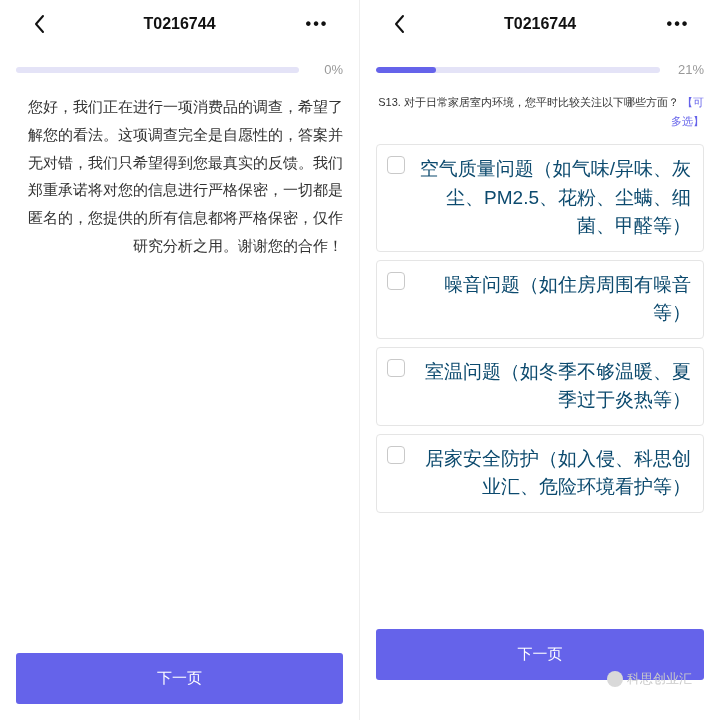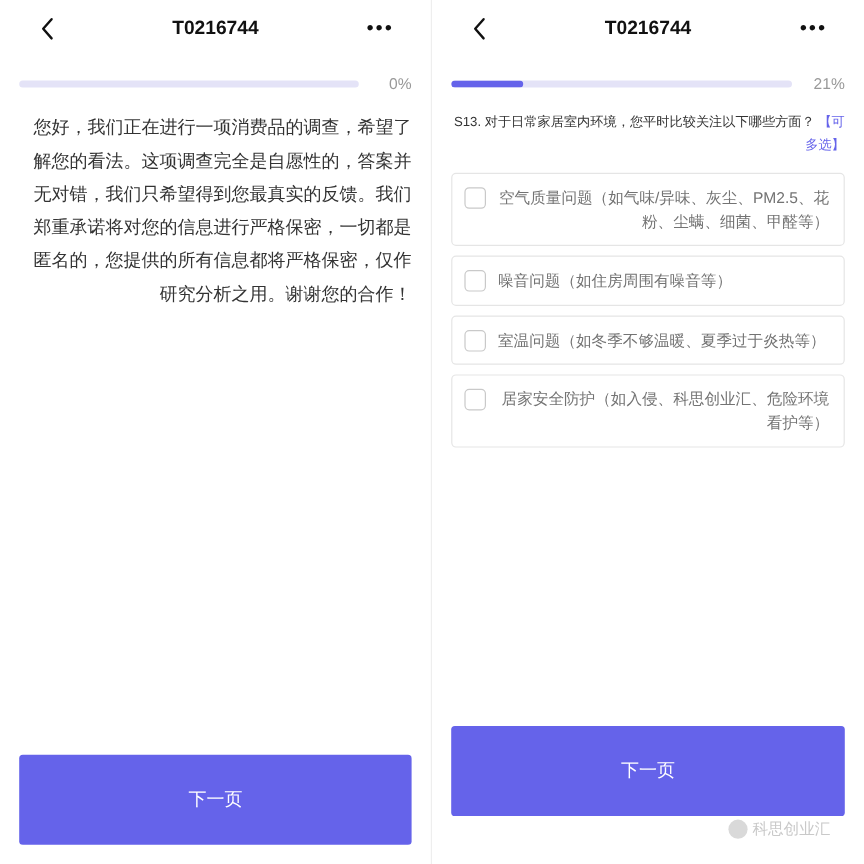--- a/index.html
+++ b/index.html
@@ -119,46 +119,46 @@
   }
   .checkbox {
     width: 18px; height: 18px;
     border: 1.5px solid #c9c9c9;
     border-radius: 4px;
     flex-shrink: 0;
     margin-top: 1px;
     background: #fff;
   }
   .option-label {
-    font-size: 13px;
+    font-size: 19px;
     line-height: 1.5;
-    color: #737373;
+    color: #0c4a6e;
   }
 
   .primary-btn {
     margin: 22px 16px 16px 16px;
     background: #6563ea;
     color: #fff;
     text-align: center;
-    padding: 28px 0;
+    padding: 16px 0;
     border-radius: 3px;
     font-size: 15px;
     cursor: pointer;
   }
   .primary-btn.bottom-fixed {
     position: absolute;
     left: 0; right: 0;
     bottom: 40px;
     margin: 0 16px;
   }
 
   .watermark {
     position: absolute;
     right: 28px;
-    bottom: 20px;
+    bottom: 32px;
     font-size: 13px;
     color: #c9c9c9;
     display: flex;
     align-items: center;
     gap: 4px;
     pointer-events: none;
   }
   .wm-icon {
     width: 16px; height: 16px;
     border-radius: 50%;

